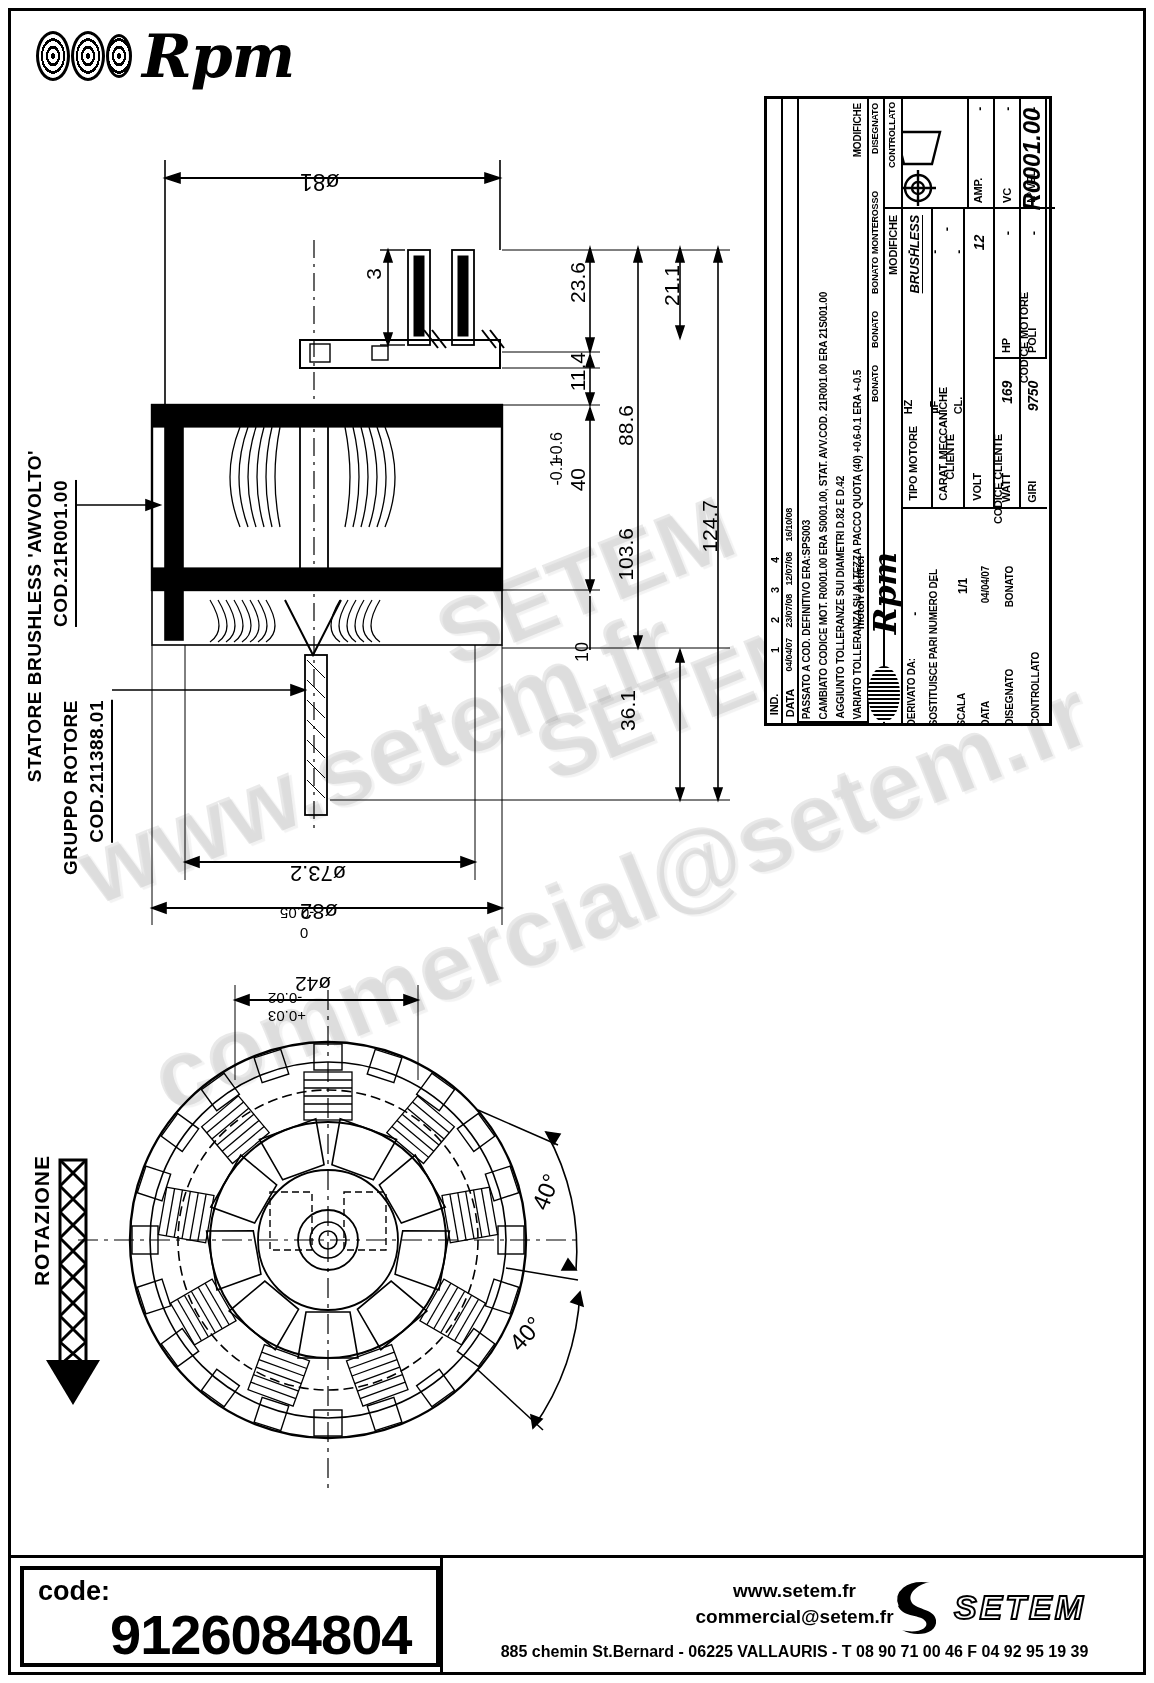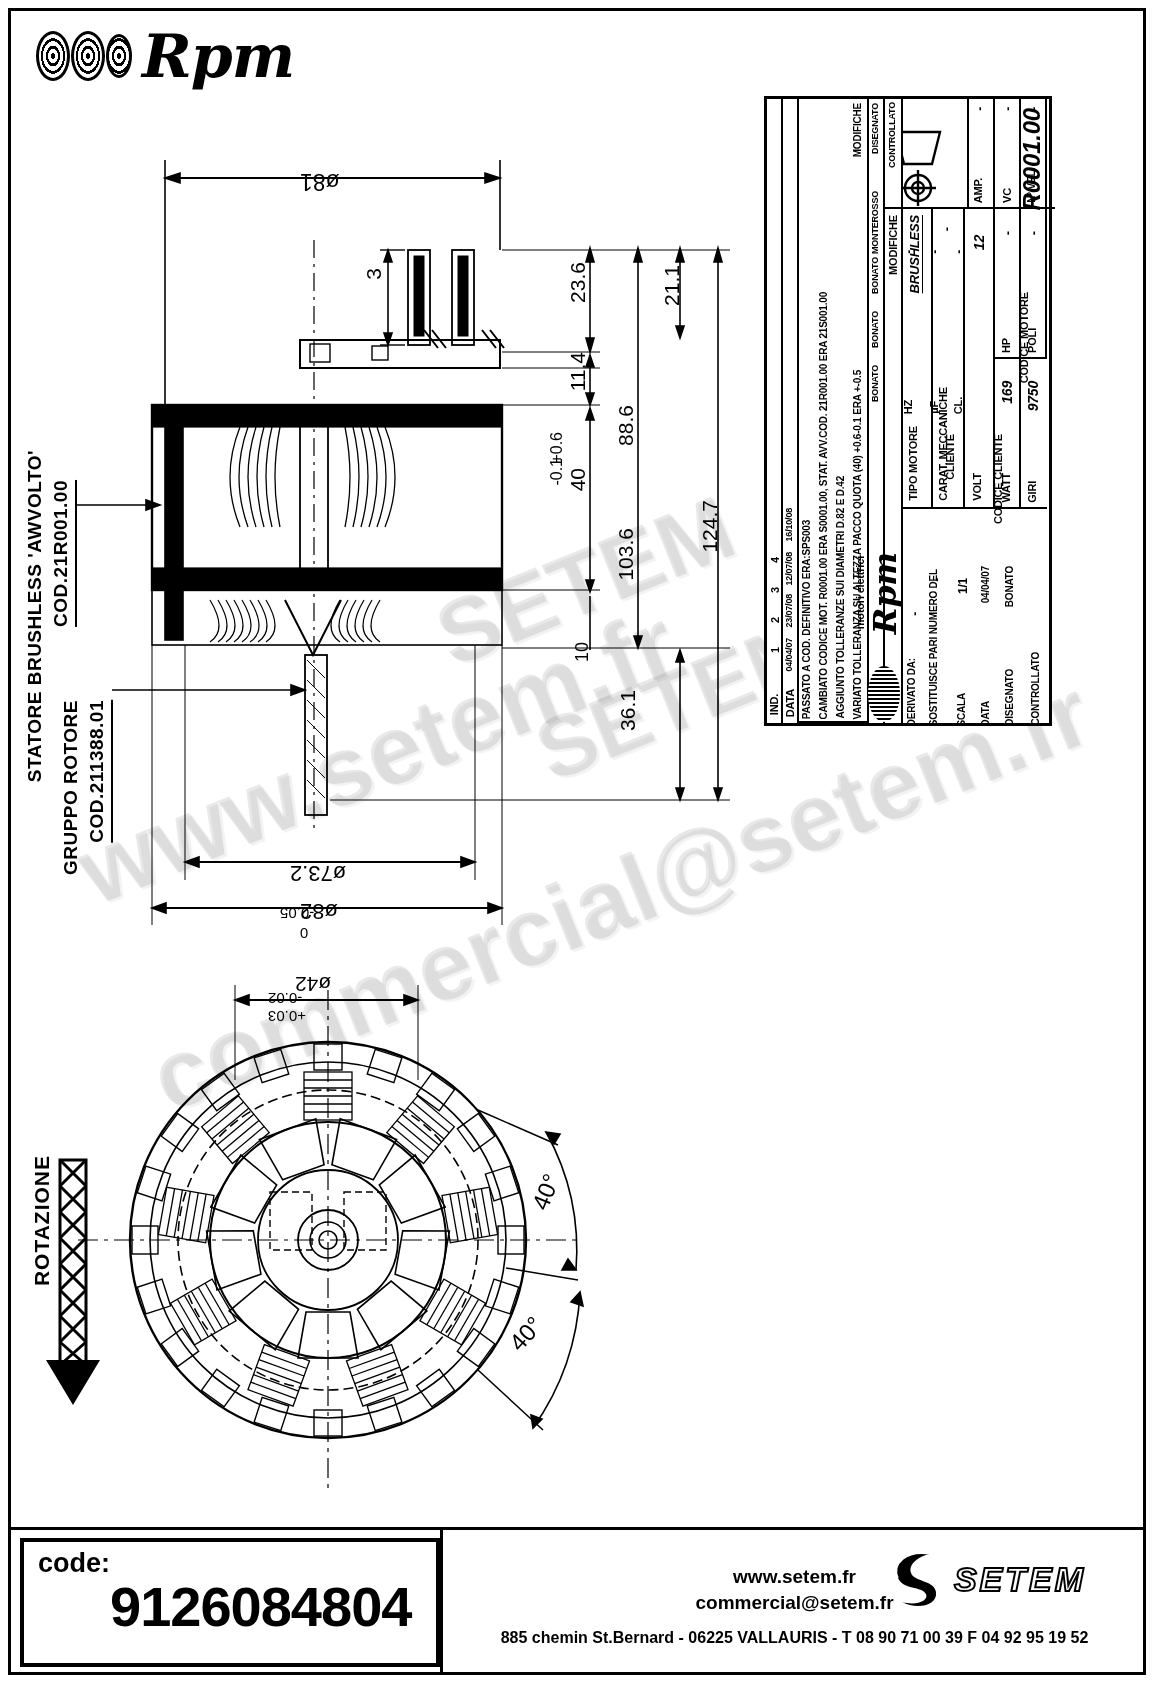--- a/index.html
+++ b/index.html
@@ -109,21 +109,21 @@
     position: absolute;
     writing-mode: vertical-rl; transform: rotate(180deg);
     font-family: "Liberation Sans", sans-serif;
     font-weight: bold; font-size: 19px; color: #000;
     white-space: nowrap; letter-spacing: 0.5px;
   }
 
   
   .footer {
     position: absolute; left: 8px; right: 8px; bottom: 8px;
-    height: 148px; border-top: 3px solid #000;
+    height: 120px; border-top: 3px solid #000;
     display: flex; align-items: stretch; justify-content: space-between;
   }
   .code-box {
     width: 420px; margin: 8px 0 8px 12px;
     border: 4px solid #000; background: #fff;
     position: relative;
   }
   .code-label {
     position: absolute; left: 14px; top: 6px;
     font-size: 27px; font-weight: bold; font-family:"Liberation Sans",sans-serif;
@@ -720,21 +720,21 @@
   <div class="footer">
     <div class="code-box">
       <span class="code-label">code:</span>
       <span class="code-value">9126084804</span>
     </div>
     <div class="setem-info">
       <div class="setem-web">
         <div>www.setem.fr</div>
         <div>commercial@setem.fr</div>
       </div>
-      <div class="setem-addr">885 chemin St.Bernard  -   06225 VALLAURIS  -  T 08 90 71 00 39   F 04 92 95 19 52</div>
+      <div class="setem-addr">885 chemin St.Bernard  -   06225 VALLAURIS  -  T 08 90 71 00 46   F 04 92 95 19 39</div>
       <div class="setem-logo">
         <svg width="60" height="62" viewBox="0 0 60 62">
           <path d="M44 6 C20 2 6 16 12 30 C17 42 36 38 40 46 C43 53 30 58 16 54
                    C30 62 52 58 50 44 C48 32 28 34 25 25 C22 16 33 8 44 6 Z" fill="#000"></path>
           <path d="M44 6 C20 2 6 16 12 30" fill="none" stroke="#fff" stroke-width="1.4"></path>
         </svg>
         <span class="setem-word">SETEM</span>
       </div>
     </div>
   </div>

